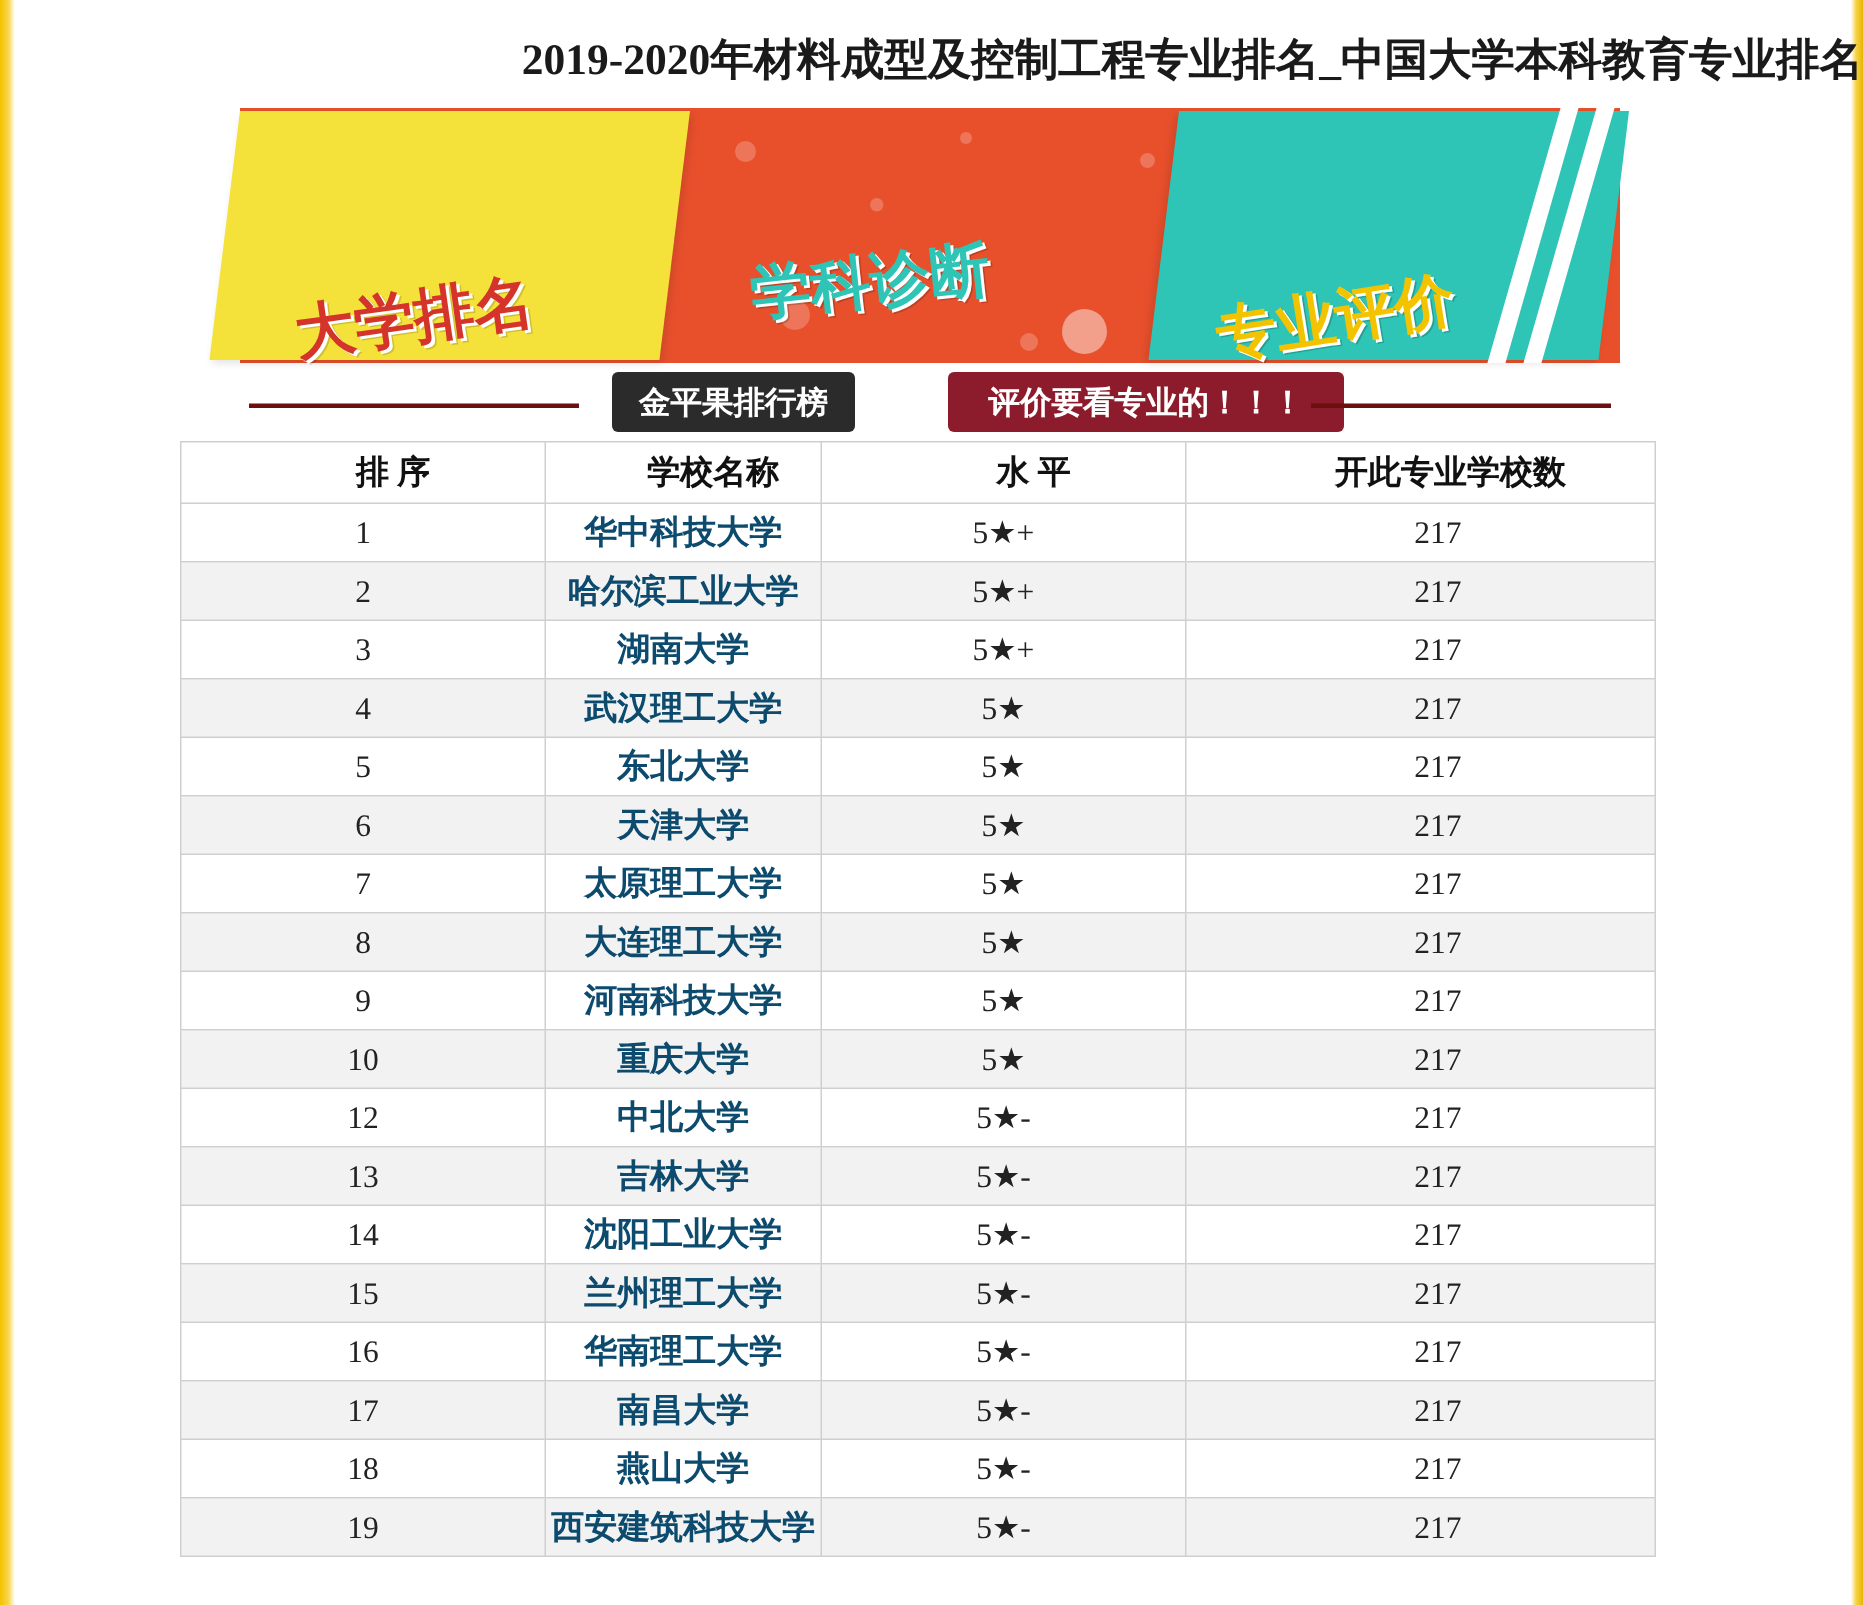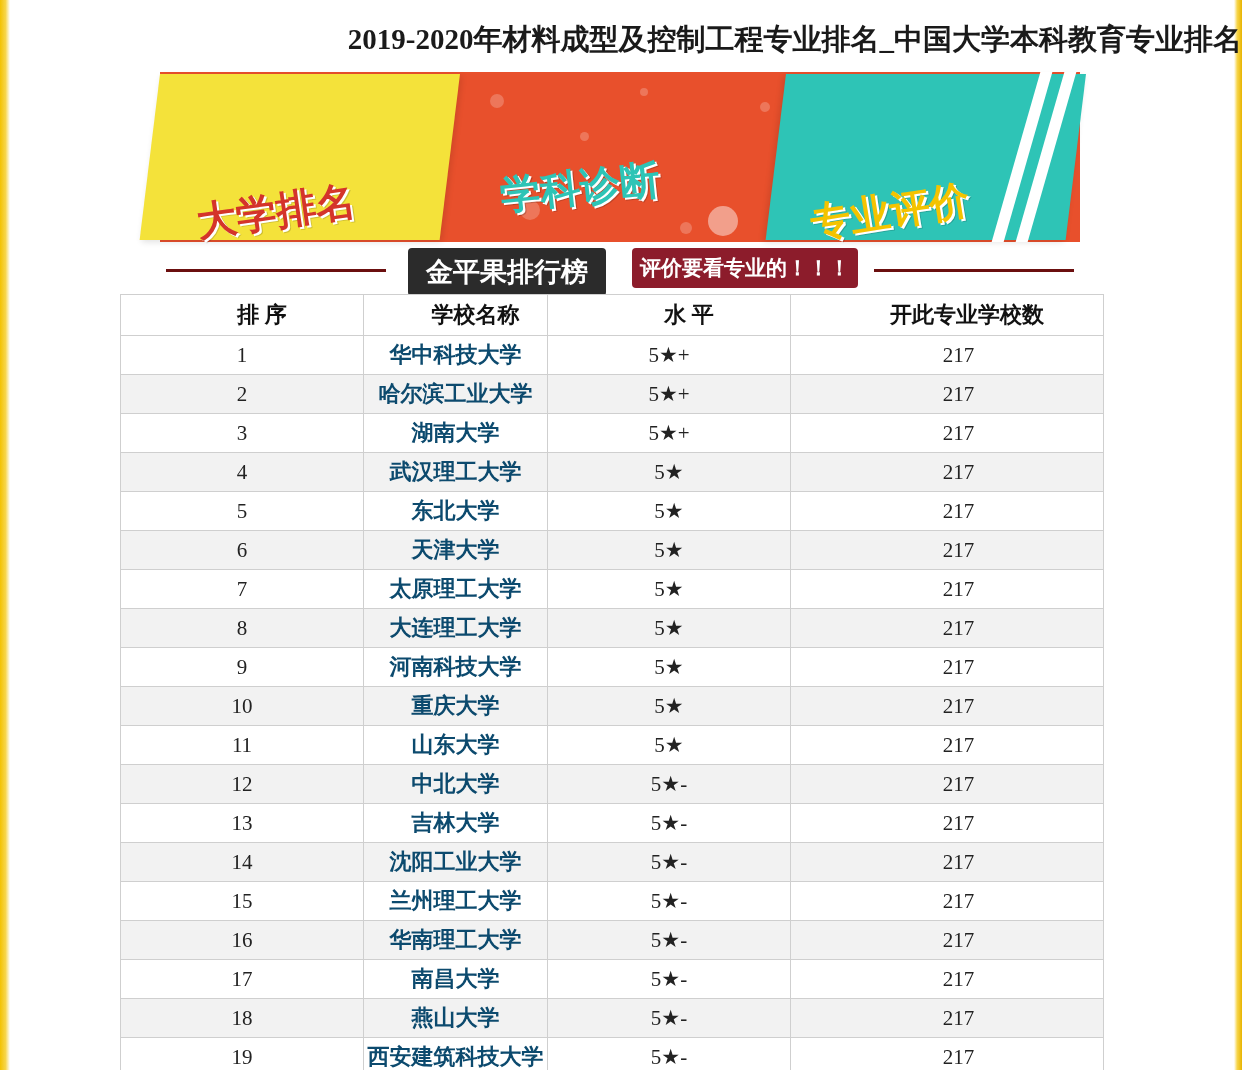--- a/index.html
+++ b/index.html
@@ -131,29 +131,29 @@
     background: #6b0f0f;
   }
   .rule-left { left: 46px; width: 220px; }
   .rule-right { right: 46px; width: 200px; }
   .tag-dark {
     position: absolute;
     left: 288px; top: 0;
     padding: 6px 18px;
     background: #2b2b2b;
     color: #ffffff;
-    font-size: 27px;
+    font-size: 21px;
     font-weight: bold;
     border-radius: 4px;
     font-family: "Liberation Serif", "DejaVu Serif", serif;
   }
   .tag-red {
     position: absolute;
     left: 512px; top: 0;
-    padding: 6px 8px;
+    padding: 6px 27px;
     background: #8c1c2b;
     color: #ffffff;
     font-size: 21px;
     font-weight: bold;
     border-radius: 4px;
     font-family: "Liberation Serif", "DejaVu Serif", serif;
   }
 
   
   .table-wrap {
@@ -297,26 +297,20 @@
           <td class="level">5★</td>
           <td class="count">217</td>
         </tr>
       <tr>
           <td class="rank">10</td>
           <td class="school">重庆大学</td>
           <td class="level">5★</td>
           <td class="count">217</td>
         </tr>
       <tr>
-          <td class="rank">11</td>
-          <td class="school">山东大学</td>
-          <td class="level">5★</td>
-          <td class="count">217</td>
-        </tr>
-      <tr>
           <td class="rank">12</td>
           <td class="school">中北大学</td>
           <td class="level">5★-</td>
           <td class="count">217</td>
         </tr>
       <tr>
           <td class="rank">13</td>
           <td class="school">吉林大学</td>
           <td class="level">5★-</td>
           <td class="count">217</td>

